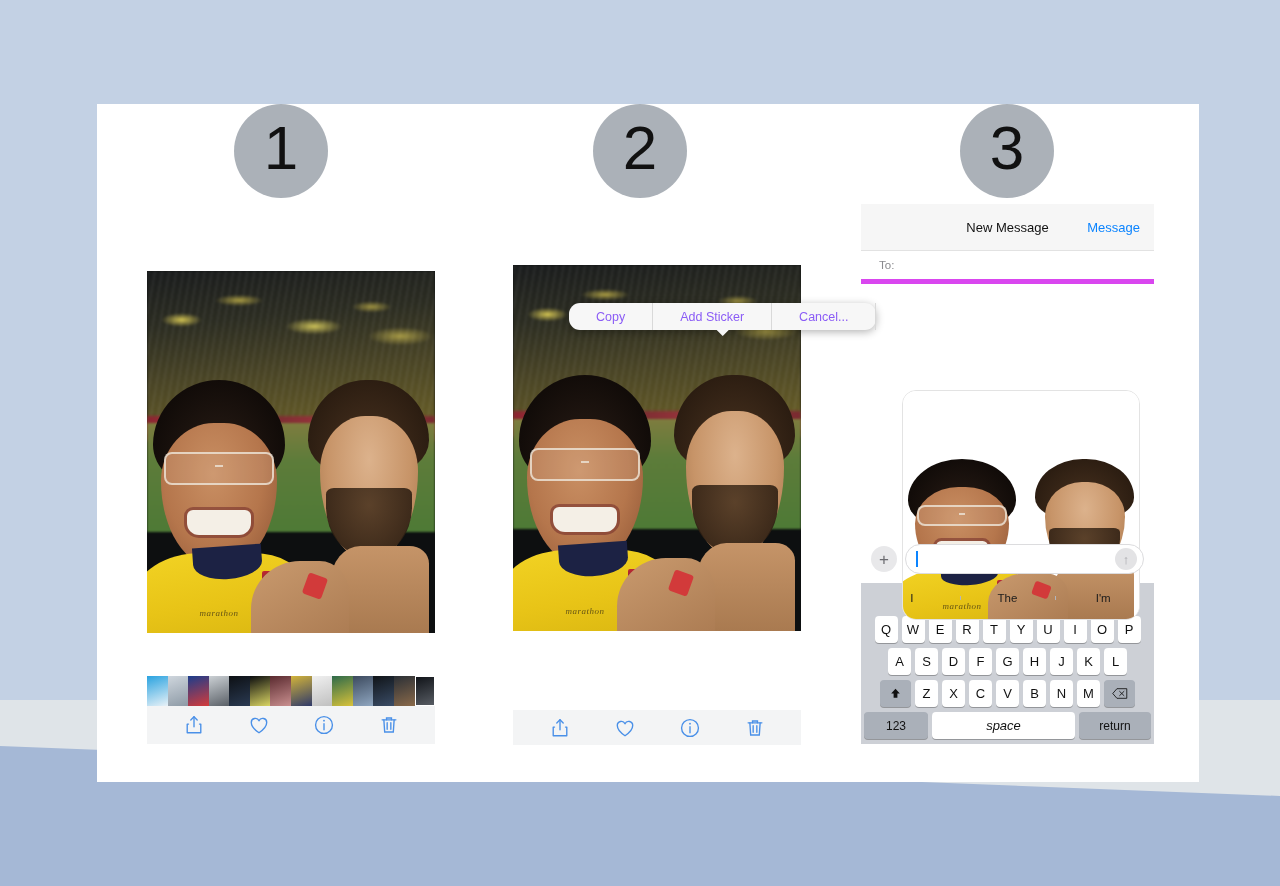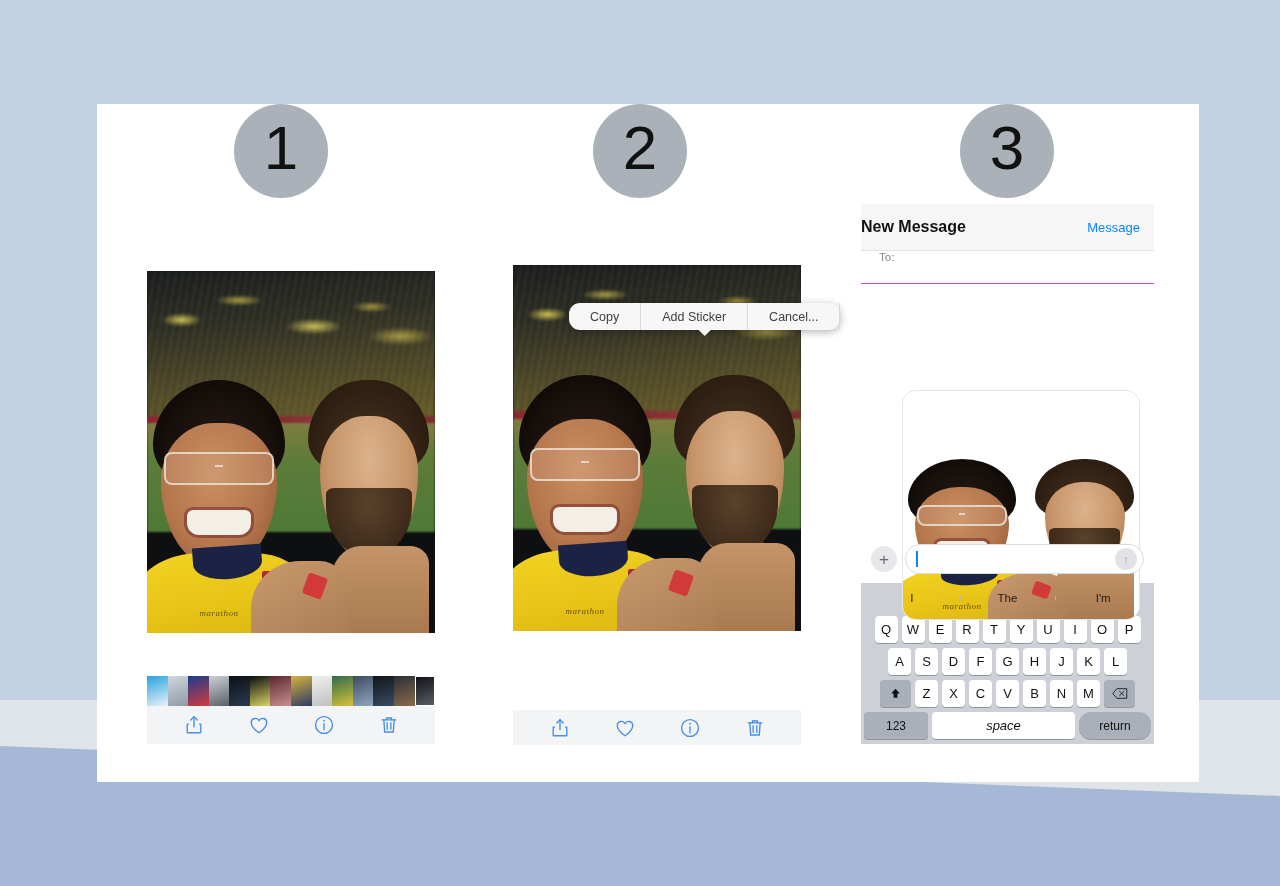--- a/index.html
+++ b/index.html
@@ -173,21 +173,21 @@
   #ctxmenu {
     position:absolute; left:569px; top:303px;
     background:#f7f7f7; border-radius:11px;
     display:flex; align-items:stretch; height:27px;
     box-shadow: 0 2px 8px rgba(0,0,0,.30);
     z-index: 4;
     overflow: visible;
   }
   .ctx-item {
     display:flex; align-items:center; justify-content:center;
-    padding:0 21px; font-size:12.5px; color:#404040;
+    padding:0 27px; font-size:12.5px; color:#8b5cf6;
     border-right:1px solid #d9d9d9; white-space:nowrap;
   }
   .ctx-item:last-child { border-right:none; }
   #ctx-arrow {
     position:absolute; left:50%; bottom:-6px; margin-left:-7px;
     width:14px; height:7px; background:#f7f7f7;
     clip-path: polygon(0 0, 100% 0, 50% 100%);
   }
   #p2-toolbar {
     position:absolute; left:513px; top:710px; width:288px; height:35px;
@@ -199,25 +199,25 @@
   #panel3 {
     position:absolute; left:861px; top:204px; width:293px; height:540px;
     background:#ffffff; z-index:2; overflow:hidden;
     display:flex; flex-direction:column;
   }
   #msg-header {
     height:47px; background:#f6f6f6;
     display:flex; align-items:center; position:relative;
     border-bottom:1px solid #e2e2e2;
   }
-  #msg-title { position:absolute; left:0; right:0; text-align:left; font-size:16px; font-weight:bold; color:#111; }
+  #msg-title { position:absolute; left:0; right:0; text-align:center; font-size:13px; font-weight:normal; color:#111; }
   #msg-cancel { position:absolute; right:14px; font-size:13px; color:#0b84ff; }
   #msg-to {
-    height:33px; display:flex; align-items:flex-start; padding-left:18px;
-    border-bottom:1px solid #d946ef; font-size:11.5px; color:#8a8a8e;
+    height:33px; display:flex; align-items:center; padding-left:18px;
+    border-bottom:5px solid #d946ef; font-size:11.5px; color:#8a8a8e;
   }
   #msg-body { flex:1 1 auto; position:relative; background:#ffffff; }
   #sticker-bubble {
     position:absolute; left:41px; top:106px;
     width:238px; height:230px;
     border:1px solid #e3e3e3; border-radius:14px; overflow:hidden; background:#fff;
   }
   #sticker-bubble .photo { width:100%; height:100%; }
   #compose-row {
     position:absolute; left:0; bottom:0; width:293px; height:48px;
@@ -254,21 +254,21 @@
   .key {
     background:#ffffff; border-radius:4px;
     height:27px; min-width:23px; flex:0 0 23px;
     display:flex; align-items:center; justify-content:center;
     font-size:13px; color:#111;
     box-shadow:0 1px 0 rgba(0,0,0,.28);
   }
   .key.wide   { flex:0 0 31px; background:#aab0b9; }
   .key.num    { flex:0 0 64px; background:#aab0b9; font-size:12px; }
   .key.space  { flex:1 1 auto;font-style:italic; }
-  .key.ret    { flex:0 0 72px; background:#aab0b9; font-size:12px;border-radius:12px; }
+  .key.ret    { flex:0 0 72px; background:#aab0b9; font-size:12px; }
   .krow.r2 { padding:0 12px; }
 
   
   .tb-icon { width:22px; height:22px; display:block; }
   .tb-icon svg { width:100%; height:100%; display:block; }
 </style>
 </head>
 <body>
 
 <div id="bg">

